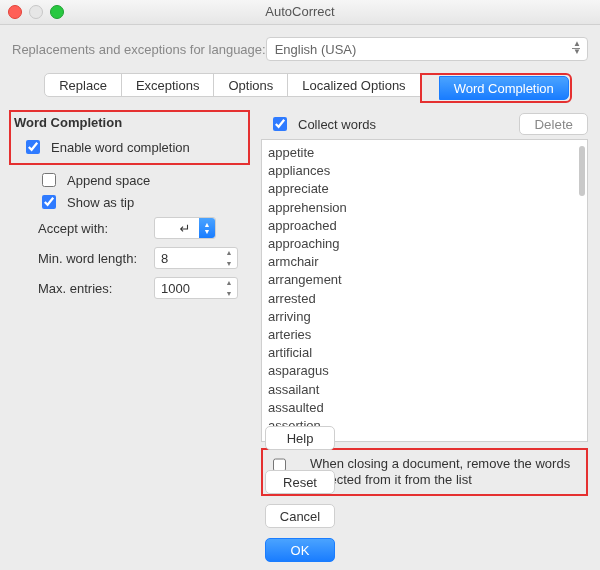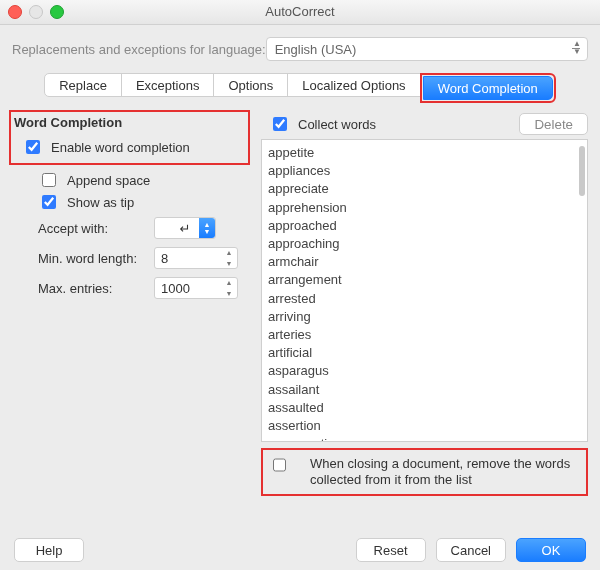--- a/index.html
+++ b/index.html
@@ -84,21 +84,21 @@
   .tab {
     background: #fff;
     border: 1px solid #cfcfcf;
     height: 22px;
     padding: 0 14px;
     display: flex; align-items: center;
     font-size: 13px;
     color: #333;
     margin-left: -1px;
   }
-  .tab:first-child { border-radius: 5px 0 0 5px; margin-left:0;}
+  .tab:first-child { border-radius: 5px 0 0 5px; margin-left:16px;}
   .tab:last-child  { border-radius: 0 5px 5px 0; }
   .tab.active {
     background: linear-gradient(#4aa3ff, #1a7dff);
     color: #fff;
     border-color: #1a7dff;
   }
 
   .highlight {
     border: 2px solid #e53030;
   }
@@ -196,20 +196,21 @@
   }
   .remove-row label { color:#333; line-height:16px; }
 
   .footer {
     position:absolute;
     left:0; right:0; bottom:8px;
     display:flex;
     padding: 0 14px;
     gap: 10px;
     align-items:center;
+    flex-direction:column;
   }
   .footer .spacer { flex:1; }
   .btn {
     height: 24px;
     min-width: 70px;
     padding: 0 14px;
     background:#fff;
     border:1px solid #cfcfcf;
     border-radius:5px;
     color:#333;

